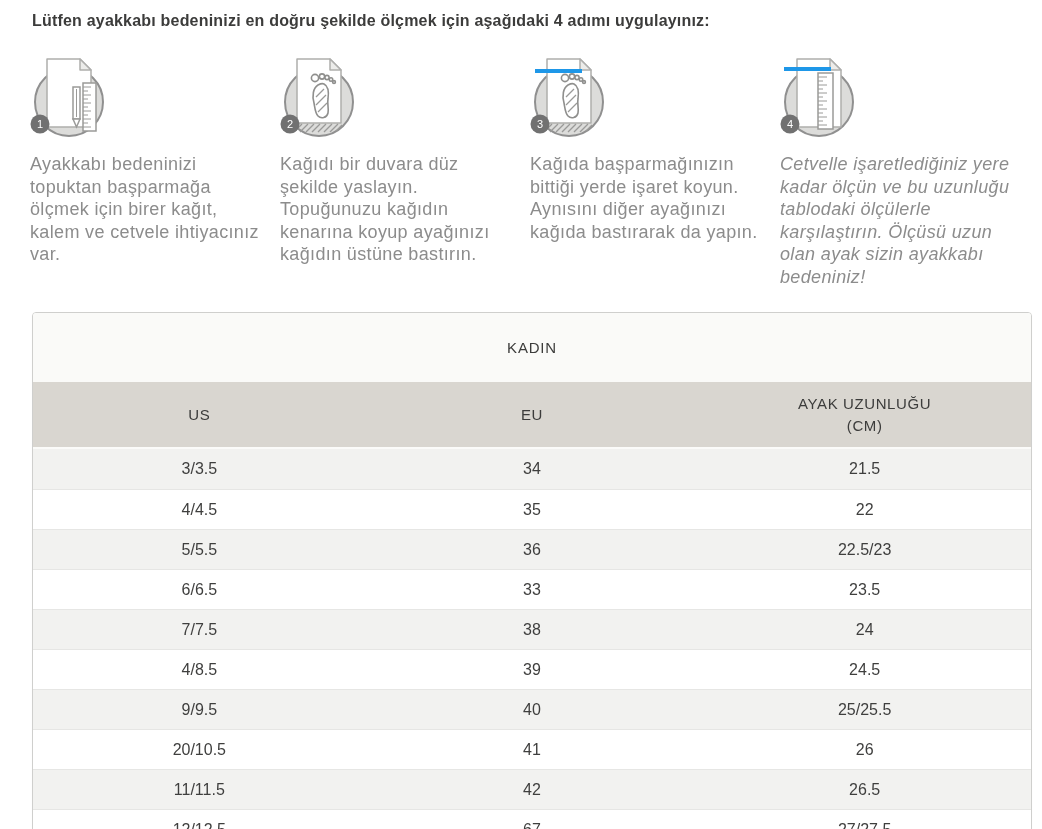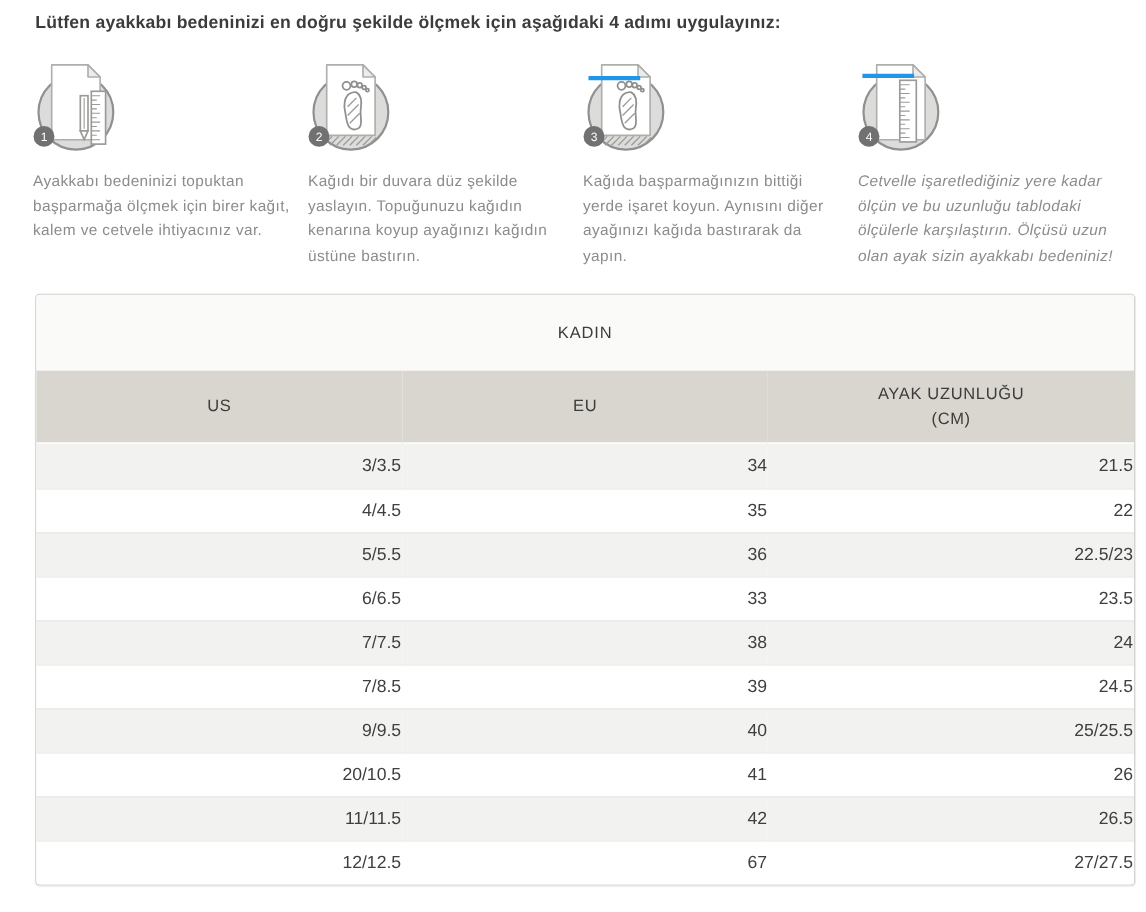--- a/index.html
+++ b/index.html
@@ -21,21 +21,21 @@
   }
   .page{padding:12px 27px 0 30px;}
   .page-title{
     font-size:16px;font-weight:700;letter-spacing:.2px;color:var(--text_dark);
     margin:0 0 27px 2px;
   }
   .steps{display:grid;grid-template-columns:250px 250px 250px 252px;}
   .step{padding-right:10px;}
   .icon-wrap{height:84px;margin-bottom:12px;}
   .step-text{
-    margin:0;width:240px;font-size:14px;line-height:22.5px;
+    margin:0;width:240px;font-size:18px;line-height:22.5px;
     letter-spacing:.35px;color:var(--text_gray);
   }
   .step:last-child .step-text{width:246px;font-style:italic;}
 
   
   .cir{fill:#dcdcda;stroke:#909090;stroke-width:2;}
   .pc{fill:#ffffff;stroke:#aeaeac;stroke-width:1.5;stroke-linejoin:round;}
   .fold{fill:#ececea;stroke:#aeaeac;stroke-width:1.5;stroke-linejoin:round;}
   .tool{fill:#ffffff;stroke:#9a9a98;stroke-width:1.5;}
   .tick{stroke:#9a9a98;stroke-width:1;}
@@ -56,21 +56,21 @@
     height:69px;background:var(--caption_bg);text-align:center;
     font-size:15px;font-weight:400;letter-spacing:.8px;color:var(--text_dark);
   }
   .header-row th{
     height:67px;background:var(--header_bg);text-align:center;vertical-align:middle;
     font-size:15px;font-weight:400;letter-spacing:.6px;color:var(--text_dark);
     line-height:22px;border-bottom:2px solid #fbfbf9;width:33.33%;
   }
   .header-row th span{display:block;}
   tbody td{
-    height:40px;text-align:right;vertical-align:middle;
+    height:40px;text-align:center;vertical-align:middle;
     font-size:16px;color:#3f3f3e;background:#ffffff;
   }
   tbody tr:nth-child(odd) td{background:var(--stripe);}
   tbody tr + tr td{border-top:1px solid var(--row_border);}
 </style>
 </head>
 <body>
 
 <div class="page">
 
@@ -246,21 +246,21 @@
             <td>6/6.5</td>
             <td>33</td>
             <td>23.5</td>
           </tr>
           <tr>
             <td>7/7.5</td>
             <td>38</td>
             <td>24</td>
           </tr>
           <tr>
-            <td>7/8.5</td>
+            <td>4/8.5</td>
             <td>39</td>
             <td>24.5</td>
           </tr>
           <tr>
             <td>9/9.5</td>
             <td>40</td>
             <td>25/25.5</td>
           </tr>
           <tr>
             <td>20/10.5</td>

